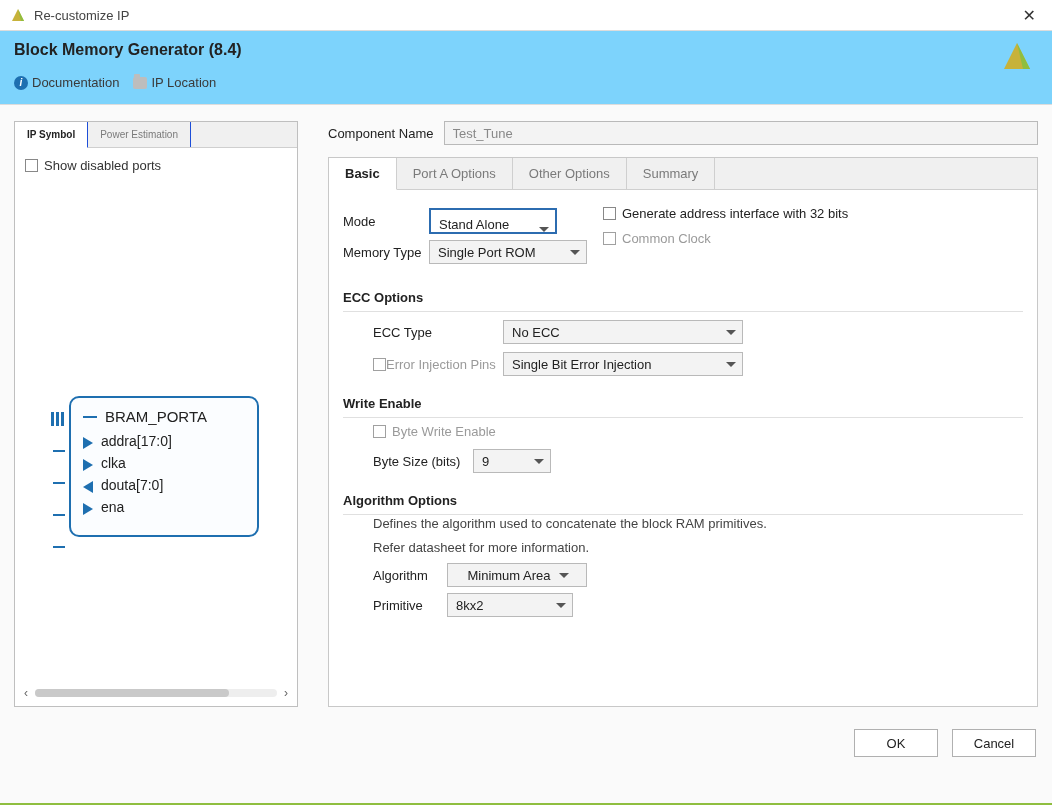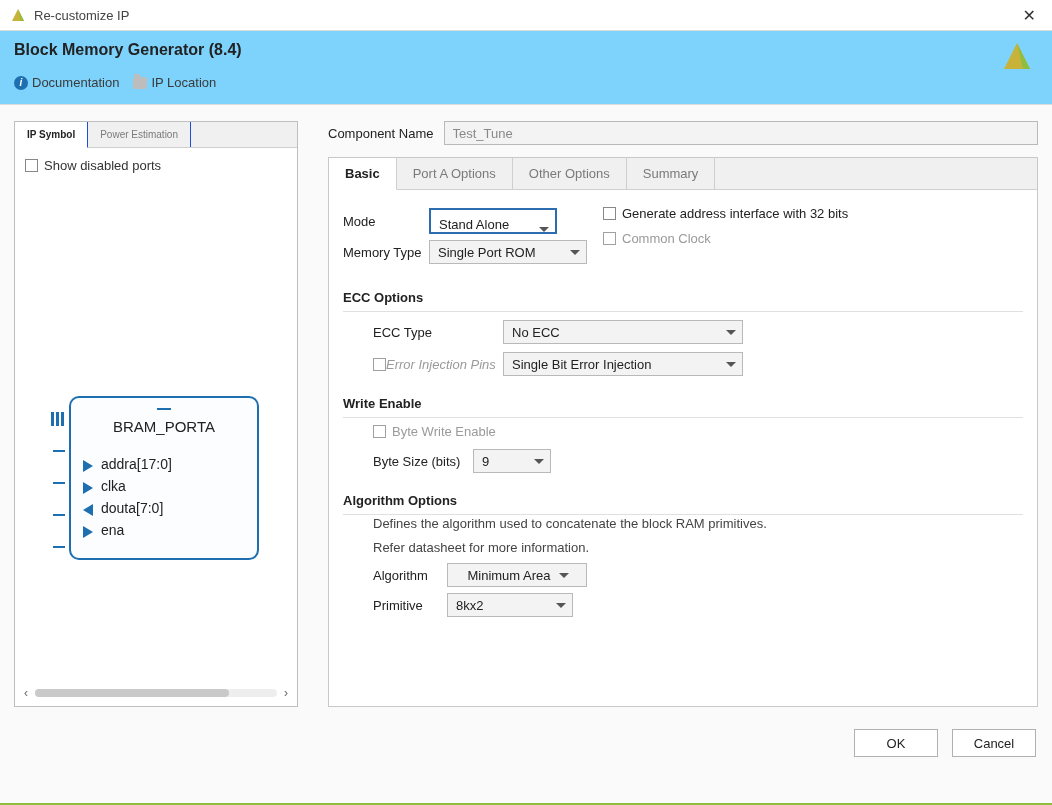--- a/index.html
+++ b/index.html
@@ -149,22 +149,21 @@
     background: #fbfdff;
     padding: 10px 12px 14px 12px;
     position: relative;
   }
   .ip-symbol .port-title {
     display: flex;
     align-items: center;
     gap: 8px;
     font-size: 15px;
     color: #222;
-    margin-bottom: 21px;
-    flex-direction: column;
+    margin-bottom: 8px;
   }
   .ip-symbol .port-line {
     display: flex;
     align-items: flex-end;
     gap: 8px;
     font-size: 14px;
     color: #222;
     margin: 6px 0;
   }
   .tri-right, .tri-left {
@@ -555,21 +554,21 @@
         <hr class="sep">
         <div class="section-body">
           <div class="ecc-row">
             <span class="elabel">ECC Type</span>
             <div class="select" style="width:240px;">
               <span>No ECC</span>
               <span class="caret"></span>
             </div>
           </div>
           <div class="ecc-row muted">
-            <span style="display:inline-flex;align-items:center;gap:0;width:130px;font-style:italic;">
+            <span style="display:inline-flex;align-items:center;gap:0;width:130px;">
               <span class="chkbox disabled"></span>
               <span>Error Injection Pins</span>
             </span>
             <div class="select" style="width:240px;">
               <span>Single Bit Error Injection</span>
               <span class="caret"></span>
             </div>
           </div>
         </div>
 

